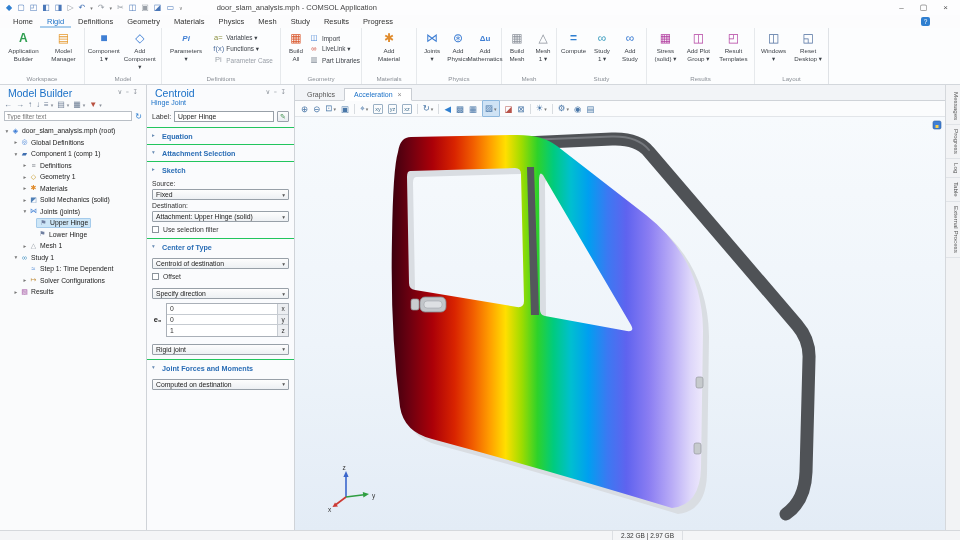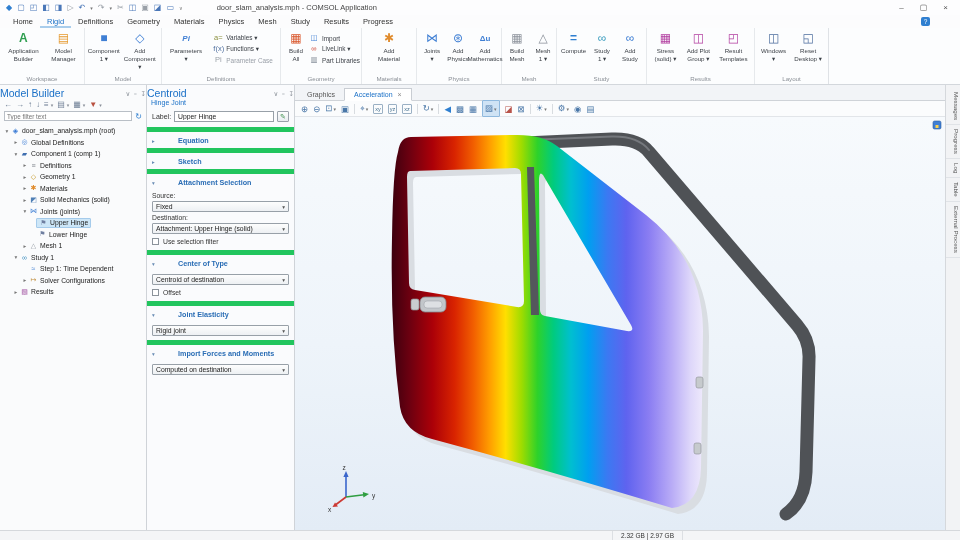--- a/index.html
+++ b/index.html
@@ -30,21 +30,21 @@
   .rbtn.big{min-width:26px;display:flex;flex-direction:column;align-items:center;text-align:center;padding:0 1px}
   .ric{font-size:12px;line-height:15px;height:16px}
   .ric.txt{font-size:8px;font-weight:700;font-style:italic}
   .rlb{font-size:6.2px;color:#3a3f45;white-space:pre-line;line-height:1.3}
   .rstack{display:flex;flex-direction:column;gap:3px;padding-top:3px}
   .rsm{display:flex;align-items:center;gap:3px}
   .ric2{font-size:7.5px;width:10px;text-align:center;line-height:8px}
   .rlb2{font-size:6.4px;color:#3a3f45;white-space:nowrap}
 
   
-  .panel-head{display:flex;align-items:center;padding:2px 0 0}
+  .panel-head{display:flex;align-items:flex-start;padding:2px 8px 0}
   .ptitle{font-size:10.5px;color:#1a70c7}
   .picons{margin-left:auto;display:flex;gap:4px;color:#8a9099;font-size:6.5px;padding-top:1px}
   .psub{font-size:7px;color:#1a70c7;padding:0 4px 2px}
 
   .mbuilder{position:absolute;top:85px;left:0;width:147px;bottom:10px;border-right:1px solid #cfd3d8;background:#fafbfc;display:flex;flex-direction:column}
   .mtool{display:flex;gap:4px;padding:1px 4px 2px;color:#6b7c93;font-size:8px;align-items:center}
   .mcaret{font-size:5px;color:#8a9099;margin-left:-2px}
   .mfilter{display:flex;padding:0 4px 2px;gap:3px;align-items:center}
   .mfilter input{flex:1;height:10px;font-size:6.3px;border:1px solid #b9bfc6;padding:0 2px;color:#888;background:#fff;font-family:"Liberation Sans",sans-serif}
   .mfilter .ref{color:#2f7fd0;font-size:8px}
@@ -53,21 +53,21 @@
   .trow .caret{width:8px;font-size:5.5px;color:#777;text-align:center;flex:0 0 auto}
   .ticon{width:9px;font-size:7px;text-align:center;margin-right:2px;flex:0 0 auto}
   .l0{padding-left:3px}.l1{padding-left:12px}.l2{padding-left:21px}.l3{padding-left:30px}
   .selwrap{display:flex;align-items:center;background:#cde6f7;border:1px solid #a5cbeb;border-radius:1px;padding:0 2px;margin-left:-2px}
 
   .settings{position:absolute;top:85px;left:147px;width:148px;bottom:10px;border-right:1px solid #cfd3d8;background:#fafbfd;overflow:hidden}
   .srow-label{display:flex;align-items:center;gap:3px;padding:3px 5px 5px}
   .srow-label label{font-size:7px;color:#333}
   .srow-label input{flex:1;height:11px;border:1px solid #98a0a8;font-size:6.8px;padding:0 3px;color:#222;font-family:"Liberation Sans",sans-serif;background:#fff}
   .sbtn{width:12px;height:11px;border:1px solid #9aa2ab;background:linear-gradient(#fdfdfd,#e9edf1);font-size:7px;color:#3f8f4f;text-align:center;line-height:10px;border-radius:1px}
-  .ssec{display:flex;align-items:center;gap:20px;padding:4px 5px 3px;border-top:5px solid #22c55e;cursor:default}
+  .ssec{display:flex;align-items:flex-start;gap:4px;padding:4px 5px 3px;border-top:1px solid #22c55e;cursor:default}
   .ssec .sc{color:#6a8db5;font-size:5.5px;width:6px}
   .ssec .st{font-size:7.2px;color:#2a6db5;font-weight:700}
   .sbody{padding:0 5px 4px}
   .flabel{font-size:6.8px;color:#333;margin:2px 0 2px}
   .dd{height:11px;border:1px solid #98a0a8;background:linear-gradient(#fdfdfd,#edf0f3);display:flex;align-items:center;font-size:6.8px;color:#222;padding:0 3px;border-radius:1px;cursor:default}
   .dd .ddc{margin-left:auto;color:#555;font-size:5.5px}
   .cbrow{display:flex;align-items:center;gap:4px;margin:4px 0 1px}
   .cb{width:7px;height:7px;border:1px solid #8b939b;background:#fff;flex:0 0 auto}
   .cbl{font-size:6.8px;color:#333}
   .vec{display:flex;align-items:center;gap:3px;margin-top:4px}
@@ -460,27 +460,27 @@
     <label>Label:</label>
     <input value="Upper Hinge" style="">
     <span class="sbtn">✎</span>
   </div>
 
   <div class="ssec">
     <span class="sc">▸</span>
     <span class="st">Equation</span>
   </div>
   <div class="ssec">
+    <span class="sc">▾</span>
+    <span class="st">Attachment Selection</span>
+  </div>
+
+  <div class="ssec">
     <span class="sc">▸</span>
     <span class="st">Sketch</span>
-  </div>
-
-  <div class="ssec">
-    <span class="sc">▾</span>
-    <span class="st">Attachment Selection</span>
   </div>
   <div class="sbody">
     <div class="flabel">Source:</div>
     <div class="dd">
       <span>Fixed</span>
       <span class="ddc">▾</span>
     </div>
     <div class="flabel">Destination:</div>
     <div class="dd">
       <span>Attachment: Upper Hinge (solid)</span>
@@ -500,35 +500,54 @@
     <div class="dd" style="margin-top:3px">
       <span>Centroid of destination</span>
       <span class="ddc">▾</span>
     </div>
     <div class="cbrow">
       <span class="cb"></span>
       <span class="cbl">Offset</span>
     </div>
   </div>
 
-
-  <div class="ssec">
-    <span class="sc">▾</span>
-    <span class="st">Joint Elasticity</span>
-  </div>
+  <div class="sbody">
+    <div class="dd" style="margin-top:3px">
+      <span>Specify direction</span>
+      <span class="ddc">▾</span>
+    </div>
+    <div class="vec">
+      <span class="vsym">e₀</span>
+      <div class="vtable">
+        <div class="vrow">
+          <span class="vval">0</span>
+          <span class="vax">x</span>
+        </div>
+        <div class="vrow">
+          <span class="vval">0</span>
+          <span class="vax">y</span>
+        </div>
+        <div class="vrow">
+          <span class="vval">1</span>
+          <span class="vax">z</span>
+        </div>
+      </div>
+    </div>
+  </div>
+
   <div class="sbody">
     <div class="dd" style="margin-top:3px">
       <span>Rigid joint</span>
       <span class="ddc">▾</span>
     </div>
   </div>
 
   <div class="ssec">
     <span class="sc">▾</span>
-    <span class="st">Import Forces and Moments</span>
+    <span class="st">Joint Forces and Moments</span>
   </div>
   <div class="sbody">
     <div class="dd" style="margin-top:3px">
       <span>Computed on destination</span>
       <span class="ddc">▾</span>
     </div>
   </div>
 </div>
 
 <div class="graphics">

